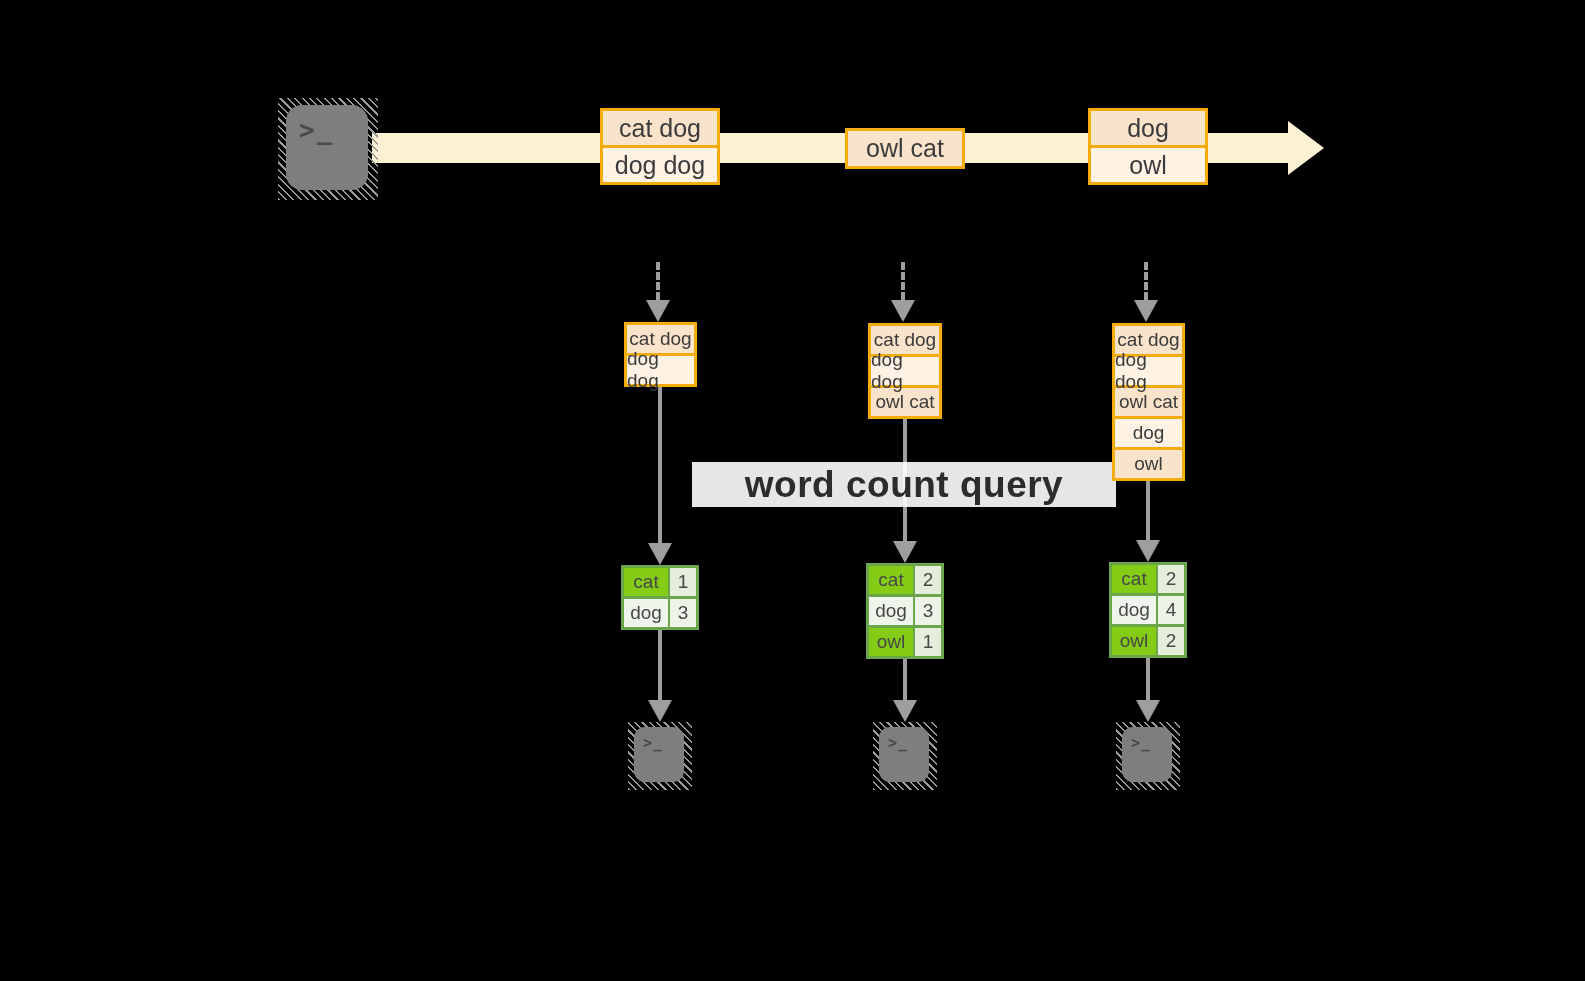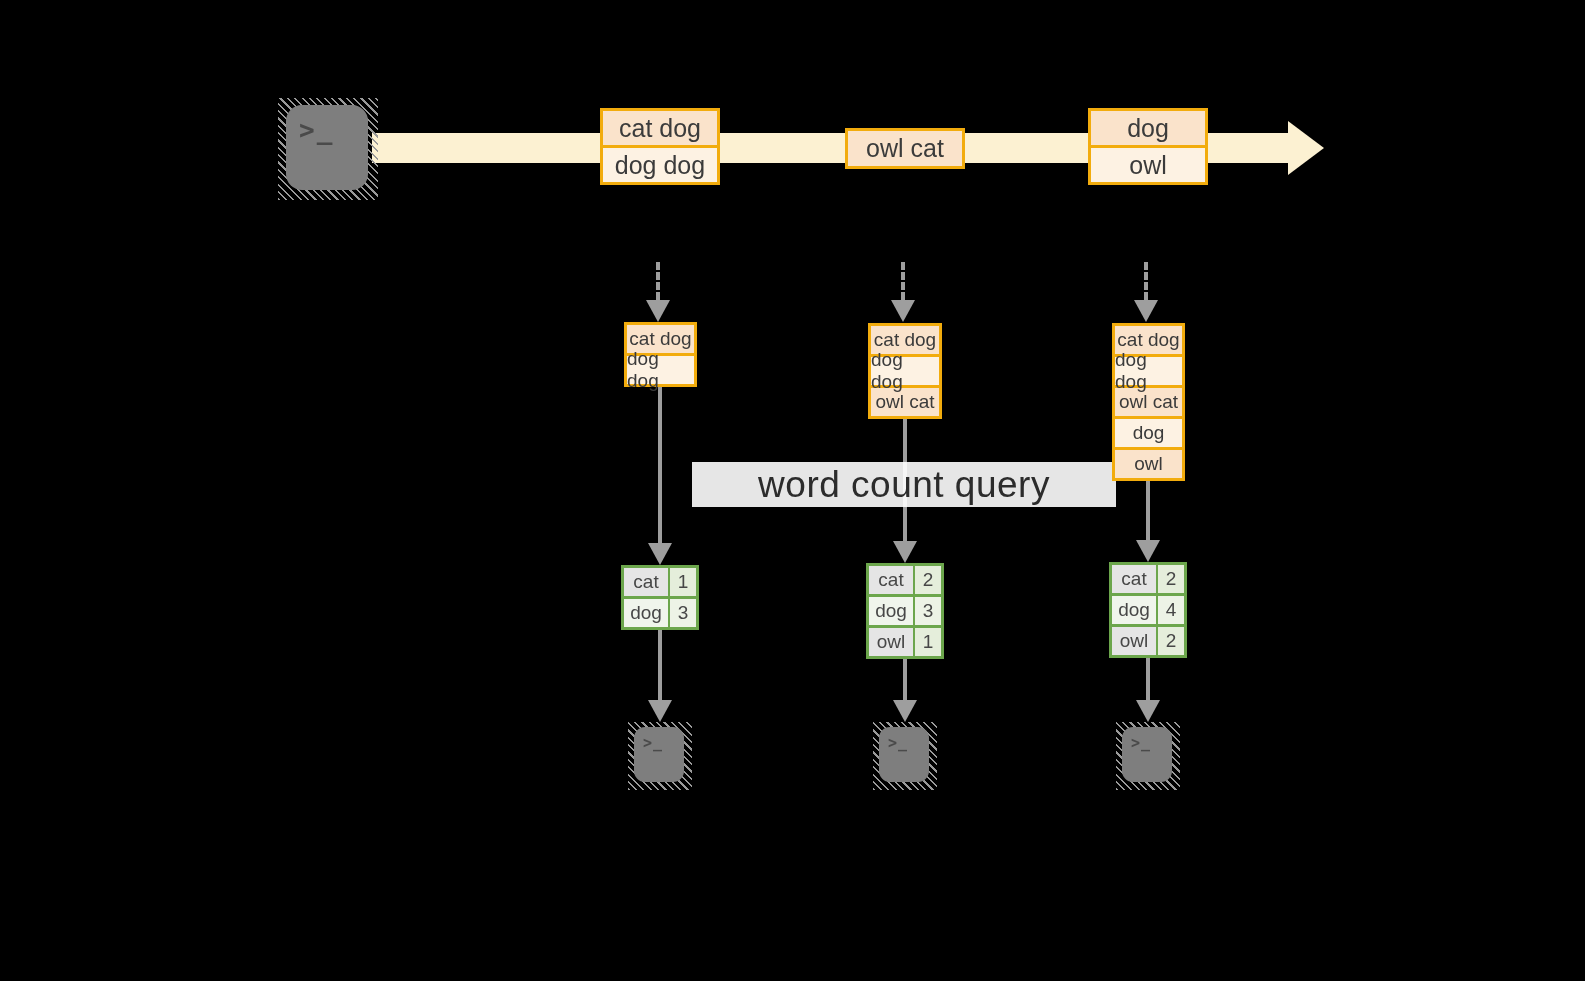--- a/index.html
+++ b/index.html
@@ -41,36 +41,36 @@
   .mrow + .mrow{margin-top:-3px;}
 
   
   .gtable{position:absolute;z-index:3;}
   .grow{box-sizing:border-box;height:34px;border:3px solid #6CA64C;display:flex;}
   .grow + .grow{margin-top:-3px;}
   .cell{display:flex;align-items:center;justify-content:center;
         font-size:19px;color:#474747;}
   .cell.word{flex:1;}
   .cell.val{width:26px;border-left:2px solid #6CA64C;}
-  .gdark .word{background:#e5e5e5;}
+  .gdark .word{background:#84cc16;}
   .gdark .val{background:#E5EEDB;}
   .glight .word{background:#F0F5EC;}
   .glight .val{background:#EDF3E6;}
 
   
   .vline{position:absolute;width:4px;background:#9E9E9E;z-index:1;}
   .vdash{position:absolute;width:0;border-left:4px dashed #9E9E9E;z-index:1;}
   .vhead{position:absolute;width:0;height:0;z-index:1;
          border-left:12px solid transparent;border-right:12px solid transparent;
          border-top:22px solid #9E9E9E;}
 
   
   .banner{position:absolute;left:692px;top:462px;width:424px;height:45px;z-index:2;
           background:rgba(255,255,255,0.9);display:flex;align-items:center;justify-content:center;
-          font-size:37px;font-weight:400;color:#2C2C2C;letter-spacing:0.5px;}
+          font-size:37px;font-weight:700;color:#2C2C2C;letter-spacing:0.5px;}
 </style>
 </head>
 <body>
 
 <div class="canvas">
 
   <div class="shaft"></div>
   <div class="shead"></div>
 
   <div class="term big" style="left:278px;top:98px;width:100px;height:102px">

